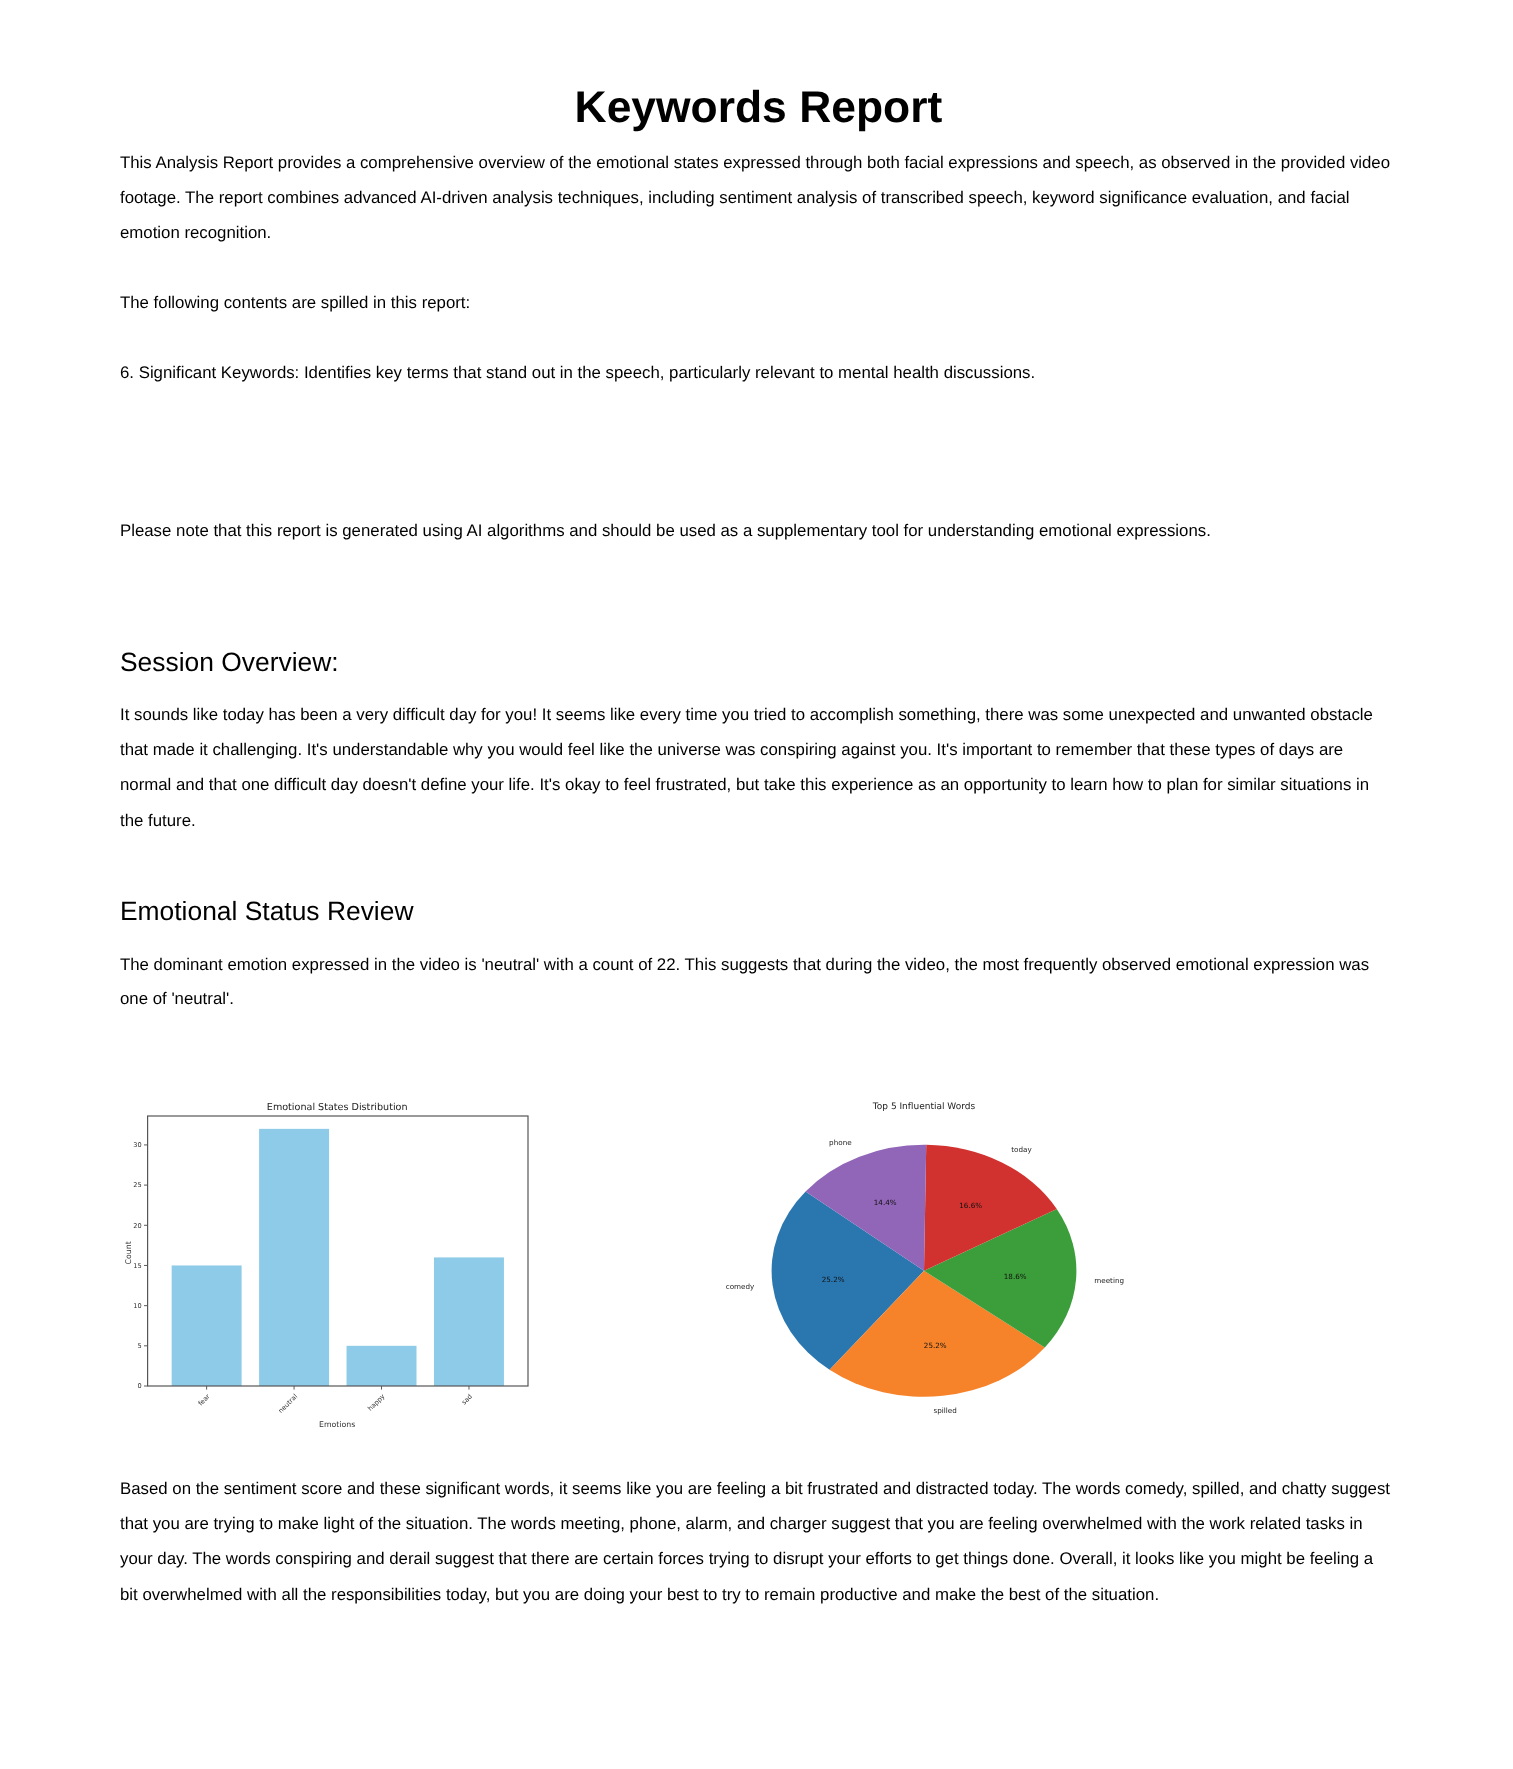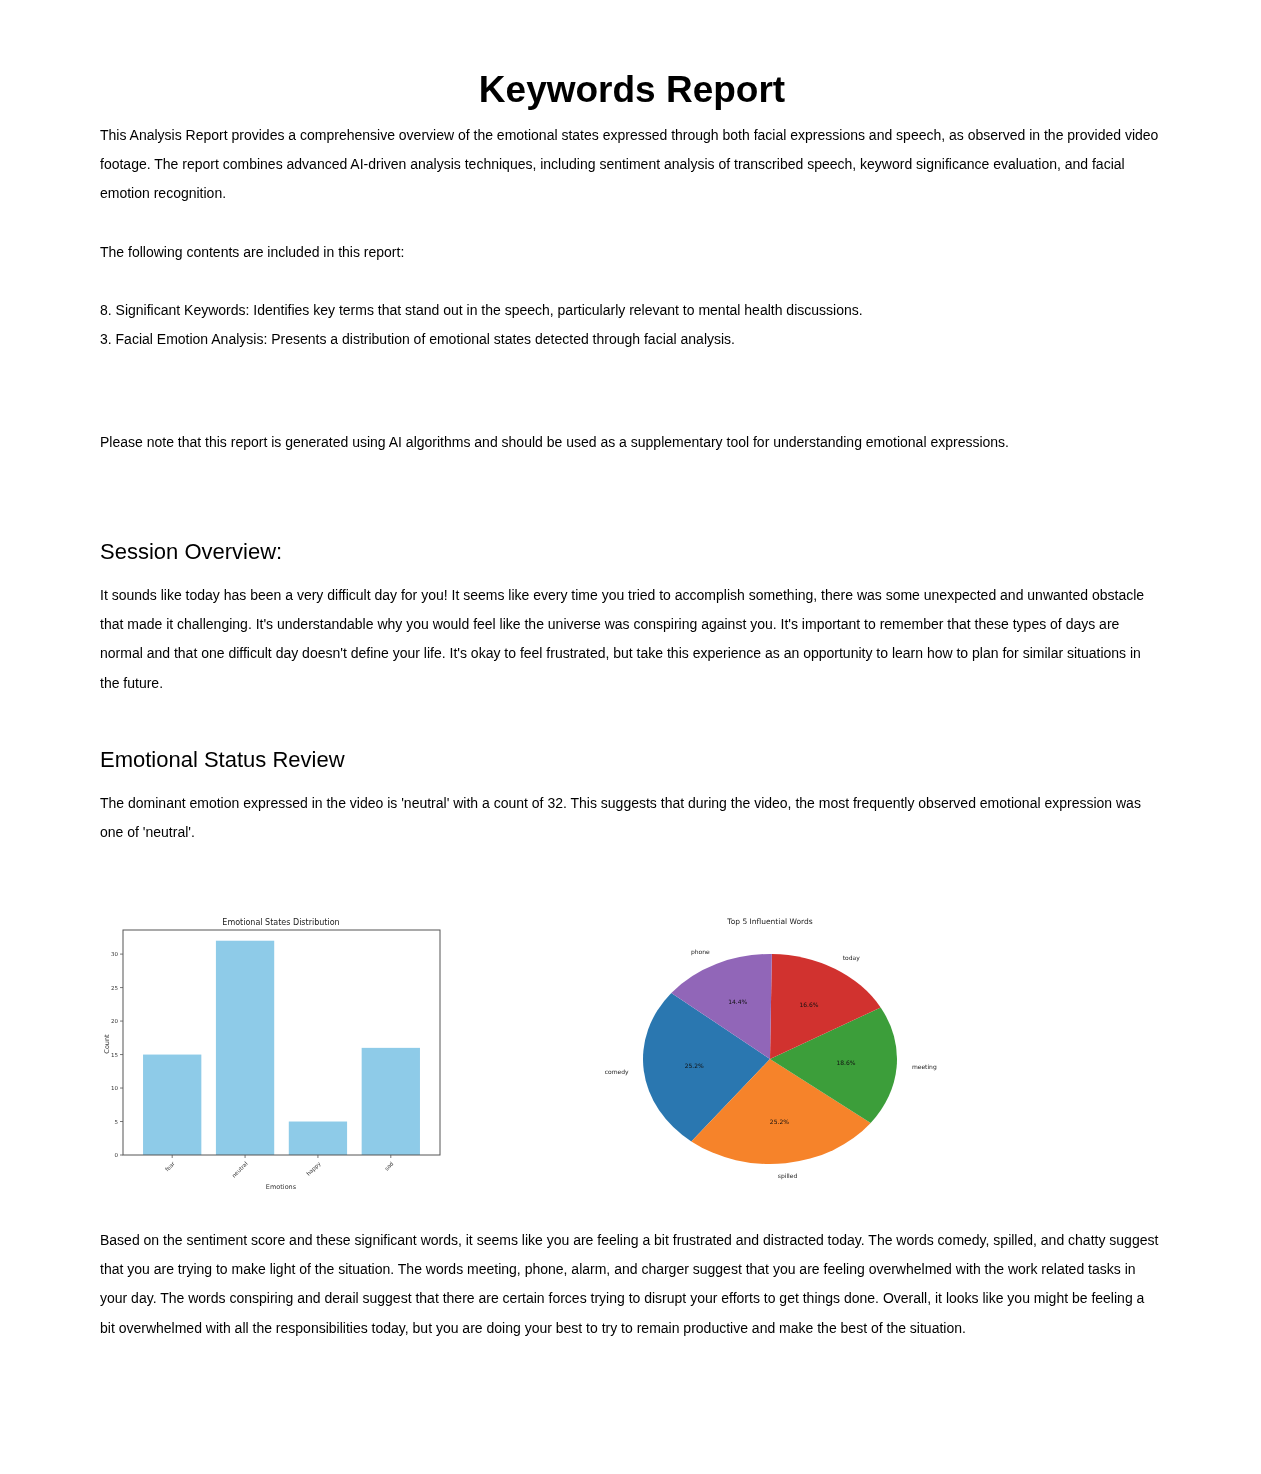--- a/index.html
+++ b/index.html
@@ -11,32 +11,31 @@
   .list-item { display: block; }
   svg text { font-family: "DejaVu Sans", sans-serif; }
 </style>
 </head>
 <body>
 
 <div class="page">
   <h1>Keywords Report</h1>
 
   <p class="para" style="top:121px;">This Analysis Report provides a comprehensive overview of the emotional states expressed through both facial expressions and speech, as observed in the provided video footage. The report combines advanced AI-driven analysis techniques, including sentiment analysis of transcribed speech, keyword significance evaluation, and facial emotion recognition.</p>
-  <p class="para" style="top:238px;">The following contents are included in this report:</p>
+  <p class="para" style="top:238px;">The following contents are spilled in this report:</p>
   <div class="para" style="top:296px;">
-    <span class="list-item">8. Significant Keywords: Identifies key terms that stand out in the speech, particularly relevant to mental health discussions.</span>
-    <span class="list-item">3. Facial Emotion Analysis: Presents a distribution of emotional states detected through facial analysis.</span>
+    <span class="list-item">6. Significant Keywords: Identifies key terms that stand out in the speech, particularly relevant to mental health discussions.</span>
   </div>
   <p class="para" style="top:428px;">Please note that this report is generated using AI algorithms and should be used as a supplementary tool for understanding emotional expressions.</p>
 
   <h2 style="top:537px;">Session Overview:</h2>
   <p class="para" style="top:581px;">It sounds like today has been a very difficult day for you! It seems like every time you tried to accomplish something, there was some unexpected and unwanted obstacle that made it challenging. It's understandable why you would feel like the universe was conspiring against you. It's important to remember that these types of days are normal and that one difficult day doesn't define your life. It's okay to feel frustrated, but take this experience as an opportunity to learn how to plan for similar situations in the future.</p>
 
   <h2 style="top:745px;">Emotional Status Review</h2>
-  <p class="para" style="top:789px;">The dominant emotion expressed in the video is 'neutral' with a count of 32. This suggests that during the video, the most frequently observed emotional expression was one of 'neutral'.</p>
+  <p class="para" style="top:789px;">The dominant emotion expressed in the video is 'neutral' with a count of 22. This suggests that during the video, the most frequently observed emotional expression was one of 'neutral'.</p>
 
   <p class="para" style="top:1226px;">Based on the sentiment score and these significant words, it seems like you are feeling a bit frustrated and distracted today. The words comedy, spilled, and chatty suggest that you are trying to make light of the situation. The words meeting, phone, alarm, and charger suggest that you are feeling overwhelmed with the work related tasks in your day. The words conspiring and derail suggest that there are certain forces trying to disrupt your efforts to get things done. Overall, it looks like you might be feeling a bit overwhelmed with all the responsibilities today, but you are doing your best to try to remain productive and make the best of the situation.</p>
 </div>
 
 <svg id="bar-chart" style="position:absolute; left:95px; top:910px;" width="360" height="290" xmlns="http://www.w3.org/2000/svg">
   <text x="186" y="15" font-size="8" text-anchor="middle" fill="#222">Emotional States Distribution</text>
   <text x="186" y="279" font-size="6.5" text-anchor="middle" fill="#333">Emotions</text>
   <text x="0" y="0" font-size="6.5" text-anchor="middle" fill="#333" transform="translate(14,134) rotate(-90)">Count</text>
   <g id="bar-layer">
       <line x1="25" x2="28" y1="245" y2="245" stroke="#555" stroke-width="0.8"></line>

